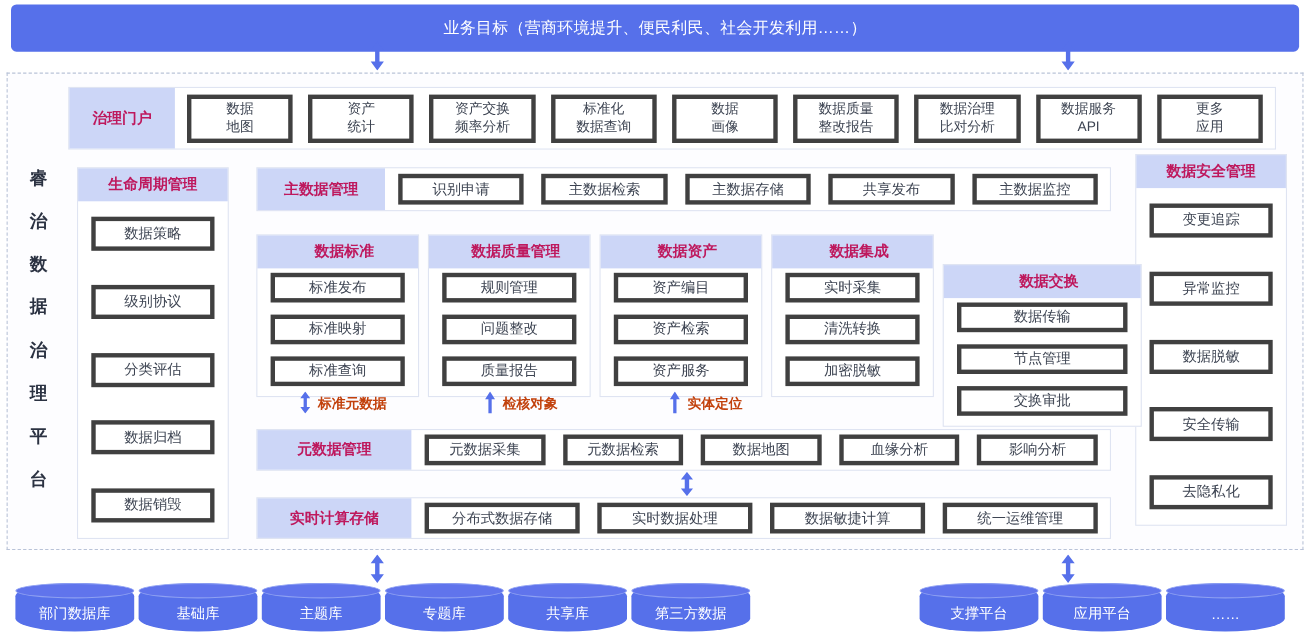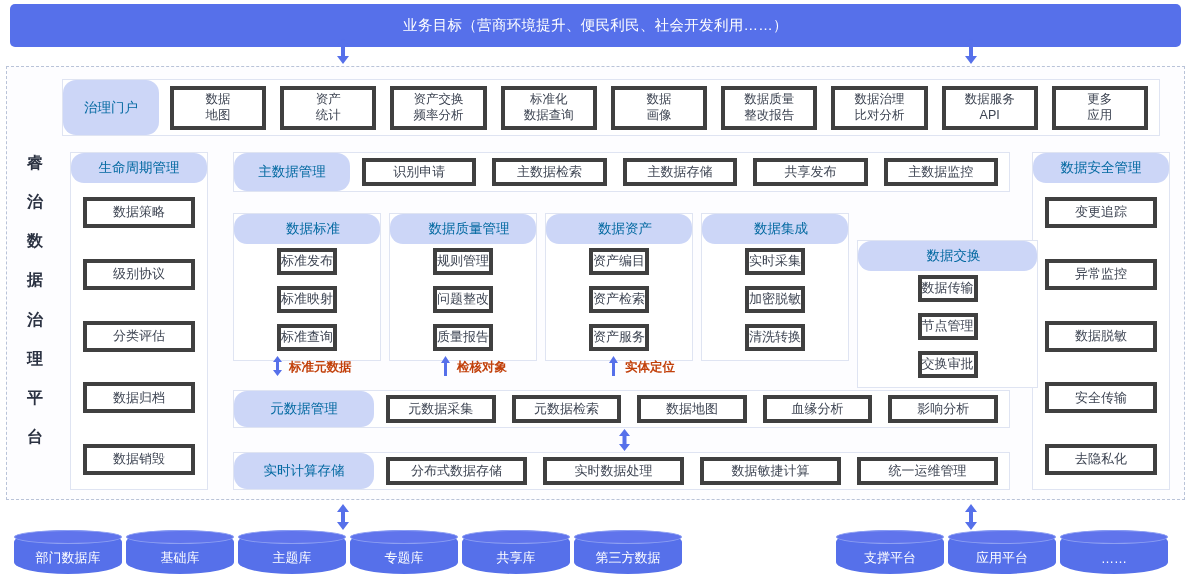--- a/index.html
+++ b/index.html
@@ -24,23 +24,23 @@
   
   .vtitle{
     position:absolute;left:18px;top:155px;width:34px;height:290px;
     display:flex;flex-direction:column;align-items:center;justify-content:space-between;
     font-size:16px;font-weight:bold;color:#2b3242;
   }
   .vtitle span{line-height:1;}
   
   .panel{position:absolute;background:#ffffff;border:1px solid #dfe4f2;box-sizing:border-box;}
   .panel-head{
-    background:#ccd6f7;color:#0369a1;font-weight:normal;
+    background:#ccd6f7;color:#be185d;font-weight:bold;
     display:flex;align-items:center;justify-content:center;
-    font-size:13.5px;box-sizing:border-box;border-radius:13px;
+    font-size:13.5px;box-sizing:border-box;
   }
   .cell{
     border:4px solid #404040;background:#ffffff;color:#3d4452;
     display:flex;align-items:center;justify-content:center;
     text-align:center;font-size:13px;box-sizing:border-box;line-height:1.25;
   }
   .cell.two-line{font-size:12.5px;}
   
   #portal{left:62px;top:79px;width:1098px;height:57px;}
   #portal .panel-head{position:absolute;left:0;top:0;width:96px;height:100%;}
@@ -64,27 +64,27 @@
   #realtime .items,#metadata .items{left:144px;}
   
   .col-tall{width:138px;}
   .col-tall .panel-head{height:30px;width:100%;}
   .col-tall .col-body{
     padding:14px 12px;display:flex;flex-direction:column;
     justify-content:space-between;height:calc(100% - 30px);box-sizing:border-box;
   }
   .col-tall .cell{height:31px;}
   #lifecycle{left:70px;top:152px;height:338px;}
-  #security{left:1032px;top:152px;height:338px;}
+  #security{left:1032px;top:140px;height:338px;}
   
   .col-mid{top:213px;height:148px;}
   .col-mid .panel-head{height:30px;width:100%;padding-left:12px;}
   .col-mid .col-body{
     padding:4px 12px;display:flex;flex-direction:column;gap:11px;
-    height:calc(100% - 30px);box-sizing:border-box;align-items:center;
+    height:calc(100% - 30px);box-sizing:border-box;
   }
   .col-mid .cell{height:27px;}
   #c0{left:233px;width:148px;}
   #c1{left:389px;width:148px;}
   #c2{left:545px;width:148px;}
   #c3{left:701px;width:148px;}
   #c4{left:857px;width:181px;margin-top:27px;}
   
   .flow-label{
     position:absolute;top:356px;display:flex;align-items:center;gap:6px;
@@ -234,22 +234,22 @@
   <div class="col-body">
     <div class="cell">资产编目</div>
     <div class="cell">资产检索</div>
     <div class="cell">资产服务</div>
   </div>
 </div>
 <div class="panel col-mid" id="c3">
   <div class="panel-head">数据集成</div>
   <div class="col-body">
     <div class="cell">实时采集</div>
+    <div class="cell">清洗转换</div>
     <div class="cell">加密脱敏</div>
-    <div class="cell">清洗转换</div>
   </div>
 </div>
 <div class="panel col-mid" id="c4">
   <div class="panel-head">数据交换</div>
   <div class="col-body">
     <div class="cell">数据传输</div>
     <div class="cell">节点管理</div>
     <div class="cell">交换审批</div>
   </div>
 </div>

